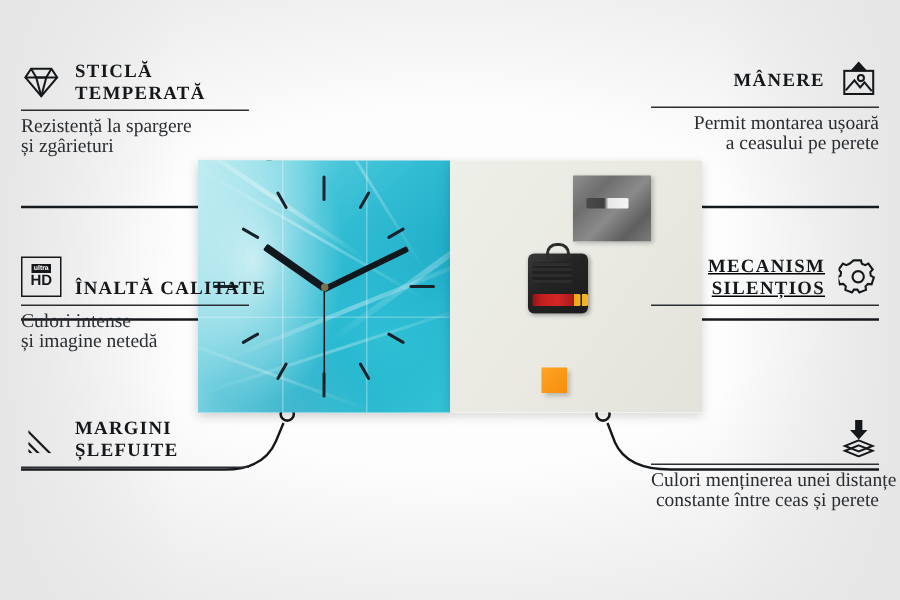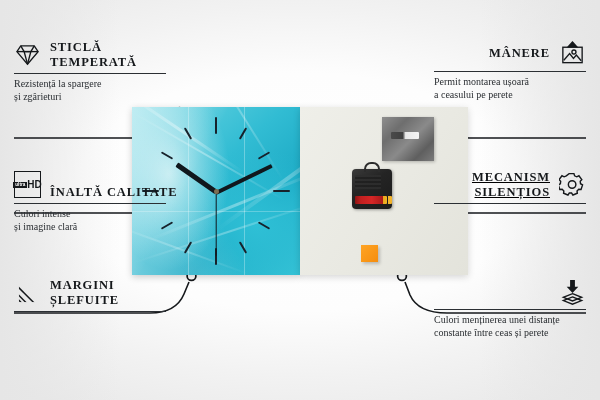--- a/index.html
+++ b/index.html
@@ -110,24 +110,24 @@
   .feat-title {
     font-family:"Liberation Serif", serif;
     font-size:12.5px; font-weight:700; letter-spacing:.9px;
     line-height:14.5px; color:#15181b; text-transform:uppercase;
     white-space:nowrap;
   }
   .feat.right .feat-title { text-align:right; }
   .rule { height:1px; background:#2b2f33; margin-top:4px; }
   .feat-sub {
     font-family:"Liberation Serif", serif;
-    font-size:10px; line-height:12.5px; color:#2a2e32; margin-top:4px;
+    font-size:13px; line-height:12.5px; color:#2a2e32; margin-top:4px;
     white-space:nowrap;
   }
-  .feat.right .feat-sub { text-align:left; }
+  .feat.right .feat-sub { text-align:right; }
 
   #f1 { left:14px; top:40px;  width:152px; }
   #f2 { left:14px; top:170px; width:152px; }
   #f3 { left:14px; top:278px; width:152px; }
   #f4 { left:434px; top:40px;  width:152px; }
   #f5 { left:434px; top:170px; width:152px;text-decoration:underline; }
   #f6 { left:434px; top:278px; width:152px; }
 </style>
 </head>
 <body>
@@ -240,33 +240,33 @@
   </div>
   <div class="rule"></div>
   <div class="feat-sub">
     <span>Rezistență la spargere</span><br>
     <span>și zgârieturi</span>
   </div>
 </div>
 
 <div class="feat" id="f2">
   <div class="feat-head">
-    <span class="icon-box" style="border:1.4px solid #15181b;display:flex;flex-direction:row;align-items:center;justify-content:center;">
+    <span class="icon-box" style="border:1.4px solid #15181b;display:flex;flex-direction:column;align-items:center;justify-content:center;">
       <span style="font-family:'Liberation Sans',sans-serif;font-size:4.6px;font-weight:700;background:#15181b;color:#fff;padding:0 2px;line-height:6px;">ultra</span>
       <span style="font-family:'Liberation Sans',sans-serif;font-size:10px;font-weight:700;line-height:11px;color:#15181b;">HD</span>
     </span>
     <span class="feat-title">
       <br>
       <span>ÎNALTĂ CALITATE</span>
     </span>
   </div>
   <div class="rule"></div>
   <div class="feat-sub">
     <span>Culori intense</span><br>
-    <span>și imagine clară</span>
+    <span>și imagine netedă</span>
   </div>
 </div>
 
 <div class="feat" id="f3">
   <div class="feat-head">
     <span class="icon-box">
       <svg viewBox="0 0 28 28" width="27" height="27">
         <defs>
           <clipPath id="tri">
               <path d="M5 24 L5 5 L24 24 Z"></path>

